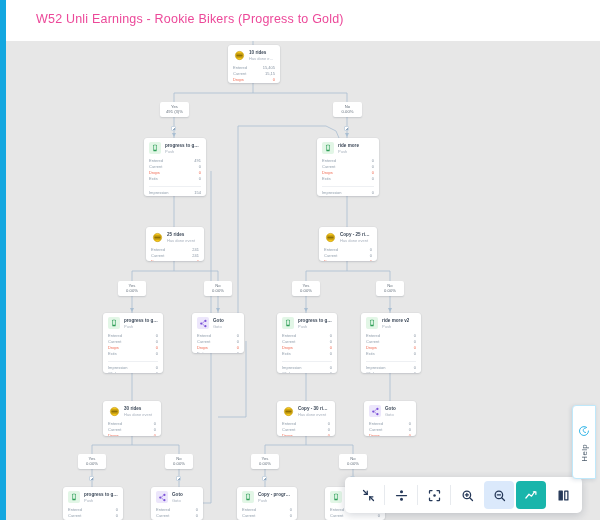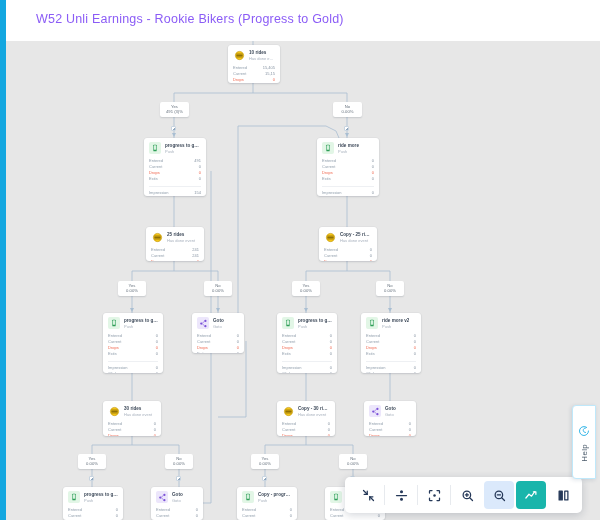--- a/index.html
+++ b/index.html
@@ -11,21 +11,21 @@
   }
   .app{position:relative;width:600px;height:520px;overflow:hidden;background:#fff;}
 
   
   .left-rail{position:absolute;left:0;top:0;width:6px;height:520px;background:#14a7e0;z-index:60;}
 
   
   .header{position:absolute;left:6px;top:0;width:594px;height:41px;background:#fff;z-index:40;}
   .header-title{
     position:absolute;left:30px;top:12px;
-    font-size:12.5px;color:#8b5cf6;letter-spacing:.2px;white-space:nowrap;
+    font-size:12.5px;color:#ec4899;letter-spacing:.2px;white-space:nowrap;
   }
 
   
   .canvas{position:absolute;left:6px;top:41px;width:594px;height:479px;background:#e7e7e7;overflow:hidden;}
   .edges{position:absolute;left:0;top:0;width:594px;height:479px;}
 
   
   .node{
     position:absolute;background:#fff;border-radius:3px;
     box-shadow:0 1px 2px rgba(40,50,70,.16),0 0 0 .5px rgba(40,50,70,.05);

